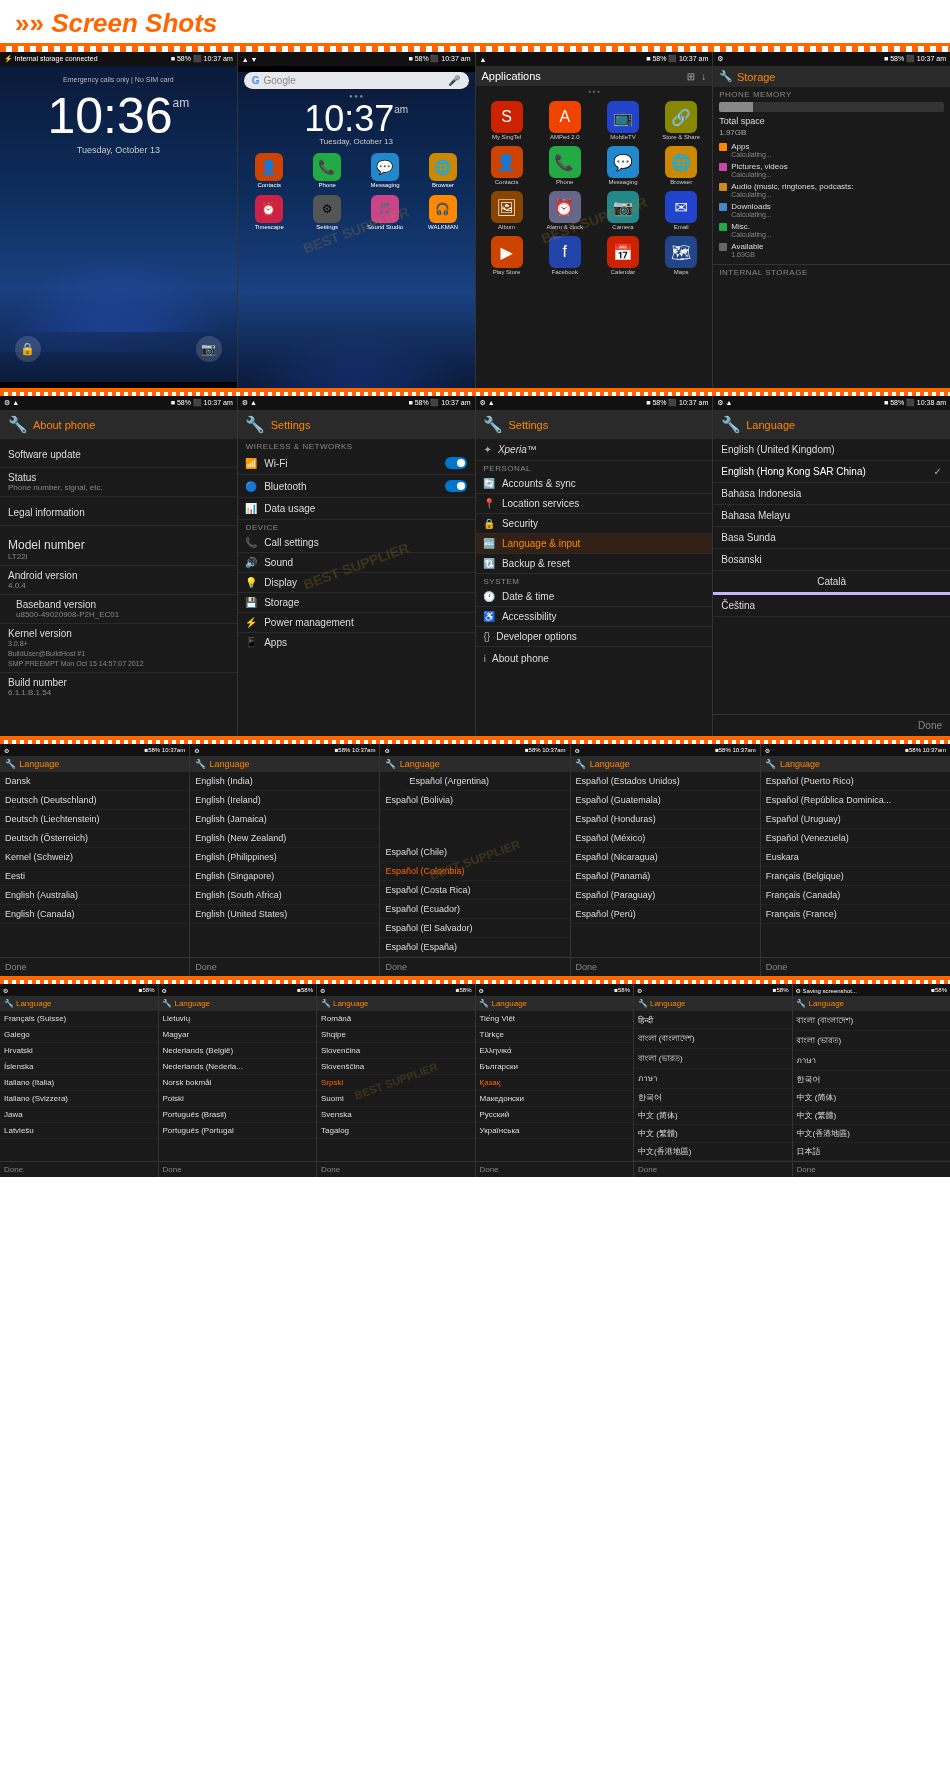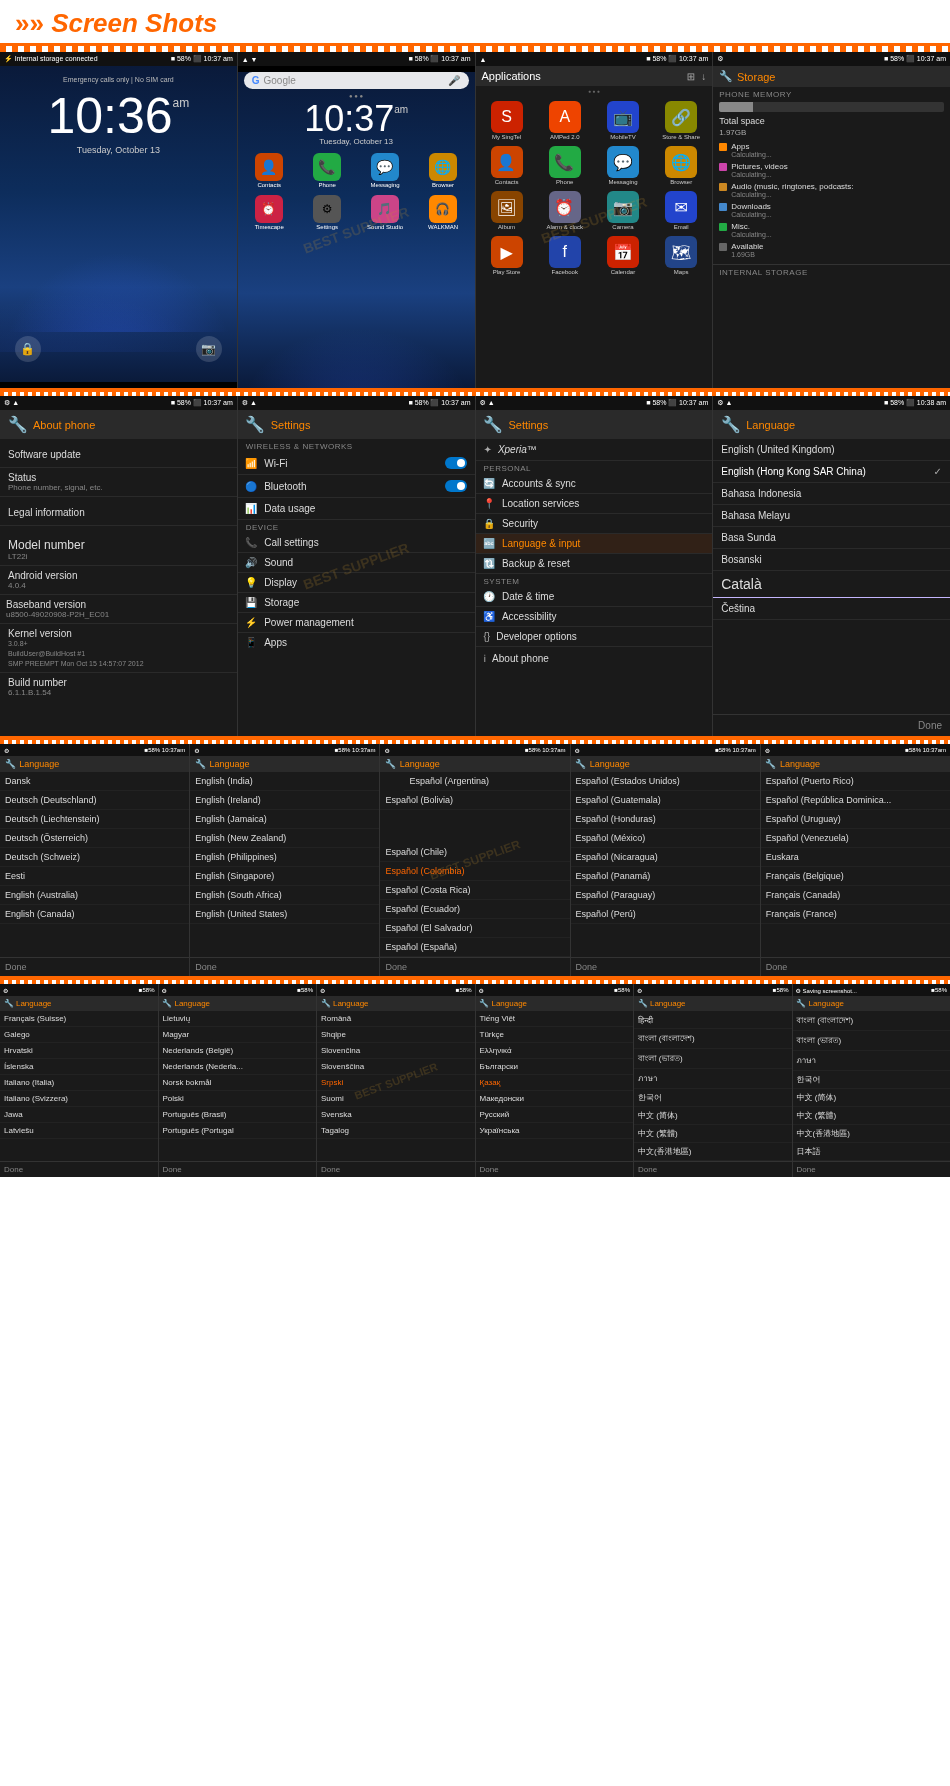--- a/index.html
+++ b/index.html
@@ -279,21 +279,21 @@
       <span style="color:#ddd;font-size:10px;">Legal information</span>
     </div>
     <div style="padding:4px 8px;border-bottom:1px solid #2a2a2a;">
       <div style="color:#ddd;font-size:12px;margin-top:8px;">Model number</div>
       <div style="color:#888;font-size:8px;">LT22i</div>
     </div>
     <div style="padding:4px 8px;border-bottom:1px solid #2a2a2a;">
       <div style="color:#ddd;font-size:10px;">Android version</div>
       <div style="color:#888;font-size:8px;">4.0.4</div>
     </div>
-    <div style="padding:4px 6px;border-bottom:1px solid #2a2a2a;">
+    <div style="padding:4px 16px;border-bottom:1px solid #2a2a2a;">
       <div style="color:#ddd;font-size:10px;">Baseband version</div>
       <div style="color:#888;font-size:8px;">u8500-49020908-P2H_EC01</div>
     </div>
     <div style="padding:4px 8px;border-bottom:1px solid #2a2a2a;">
       <div style="color:#ddd;font-size:10px;">Kernel version</div>
       <div style="color:#888;font-size:7px;line-height:1.4;">3.0.8+<br>BuildUser@BuildHost #1<br>SMP PREEMPT Mon Oct 15 14:57:07 2012</div>
     </div>
     <div style="padding:4px 8px;">
       <div style="color:#ddd;font-size:10px;">Build number</div>
       <div style="color:#888;font-size:8px;">6.1.1.B.1.54</div>
@@ -421,21 +421,21 @@
     </div>
     <div style="padding:5px 8px;border-bottom:1px solid #2a2a2a;color:#ddd;font-size:10px;">English (United Kingdom)</div>
     <div style="padding:5px 8px;border-bottom:1px solid #2a2a2a;color:#fff;font-size:10px;display:flex;justify-content:space-between;align-items:center;">
       <span>English (Hong Kong SAR China)</span>
       <span style="color:#aaa;">✓</span>
     </div>
     <div style="padding:5px 8px;border-bottom:1px solid #2a2a2a;color:#ddd;font-size:10px;">Bahasa Indonesia</div>
     <div style="padding:5px 8px;border-bottom:1px solid #2a2a2a;color:#ddd;font-size:10px;">Bahasa Melayu</div>
     <div style="padding:5px 8px;border-bottom:1px solid #2a2a2a;color:#ddd;font-size:10px;">Basa Sunda</div>
     <div style="padding:5px 8px;border-bottom:1px solid #2a2a2a;color:#ddd;font-size:10px;">Bosanski</div>
-    <div style="padding:5px 8px;border-bottom:1px solid #c4b5fd;color:#ddd;font-size:14px;">Català</div>
+    <div style="padding:5px 8px;border-bottom:3px solid #c4b5fd;color:#ddd;font-size:10px;text-align:center;">Català</div>
     <div style="padding:5px 8px;border-bottom:1px solid #2a2a2a;color:#ddd;font-size:10px;">Čeština</div>
     <div style="color:#888;font-size:10px;padding:5px 8px;text-align:right;border-top:1px solid #333;position:absolute;bottom:0;right:0;left:0;">Done</div>
   </div>
 </div>
 
 <div style="height:4px; background: repeating-linear-gradient(90deg, #ff6600 0px, #ff6600 4px, transparent 4px, transparent 8px);"></div>
 
 <div style="display:flex; width:950px; background:#000; border-bottom:4px solid #ff6600; position:relative;">
 
   <div style="flex:1; border-right:1px solid #333; overflow:hidden; background:#1a1a1a; display:flex; flex-direction:column;">
@@ -444,21 +444,21 @@
         <span>■58% 10:37am</span>
     </div>
     <div style="background:#2a2a2a;padding:3px 5px;display:flex;align-items:center;gap:3px;">
       <span style="color:#ff8800;font-size:9px;">🔧</span>
       <span style="color:#ff8800;font-size:9px;">Language</span>
     </div>
     <div style="padding:4px 5px;border-bottom:1px solid #222;color:#ddd;font-size:9px;">Dansk</div>
     <div style="padding:4px 5px;border-bottom:1px solid #222;color:#ddd;font-size:9px;">Deutsch (Deutschland)</div>
     <div style="padding:4px 5px;border-bottom:1px solid #222;color:#ddd;font-size:9px;">Deutsch (Liechtenstein)</div>
     <div style="padding:4px 5px;border-bottom:1px solid #222;color:#ddd;font-size:9px;">Deutsch (Österreich)</div>
-    <div style="padding:4px 5px;border-bottom:1px solid #222;color:#ddd;font-size:9px;">Deutsch (Schweiz)</div>
+    <div style="padding:4px 5px;border-bottom:1px solid #222;color:#ddd;font-size:9px;">Kernel (Schweiz)</div>
     <div style="padding:4px 5px;border-bottom:1px solid #222;color:#ddd;font-size:9px;">Eesti</div>
     <div style="padding:4px 5px;border-bottom:1px solid #222;color:#ddd;font-size:9px;">English (Australia)</div>
     <div style="padding:4px 5px;border-bottom:1px solid #222;color:#ddd;font-size:9px;">English (Canada)</div>
     <div style="color:#888;font-size:9px;padding:4px 5px;border-top:1px solid #333;margin-top:auto;">Done</div>
   </div>
 
   <div style="flex:1; border-right:1px solid #333; overflow:hidden; background:#1a1a1a; display:flex; flex-direction:column;">
     <div style="background:#111;color:#fff;font-size:6px;padding:1px 4px;height:12px;display:flex;align-items:center;justify-content:space-between;">
       <span>⚙</span>
         <span>■58% 10:37am</span>

